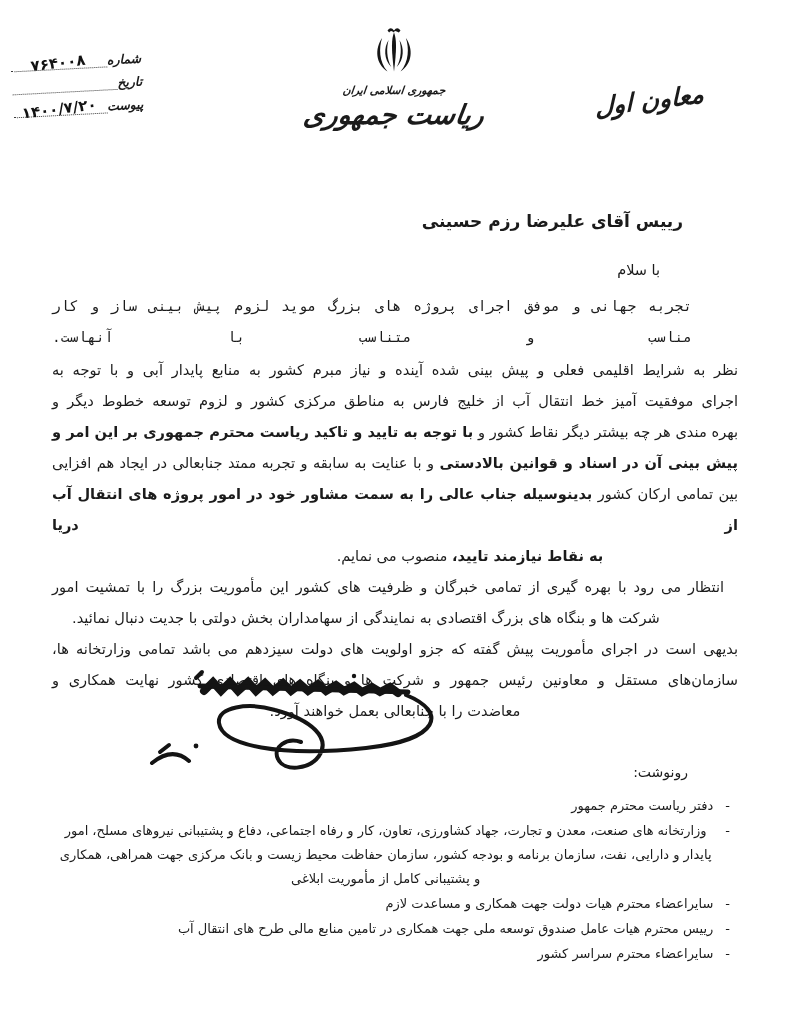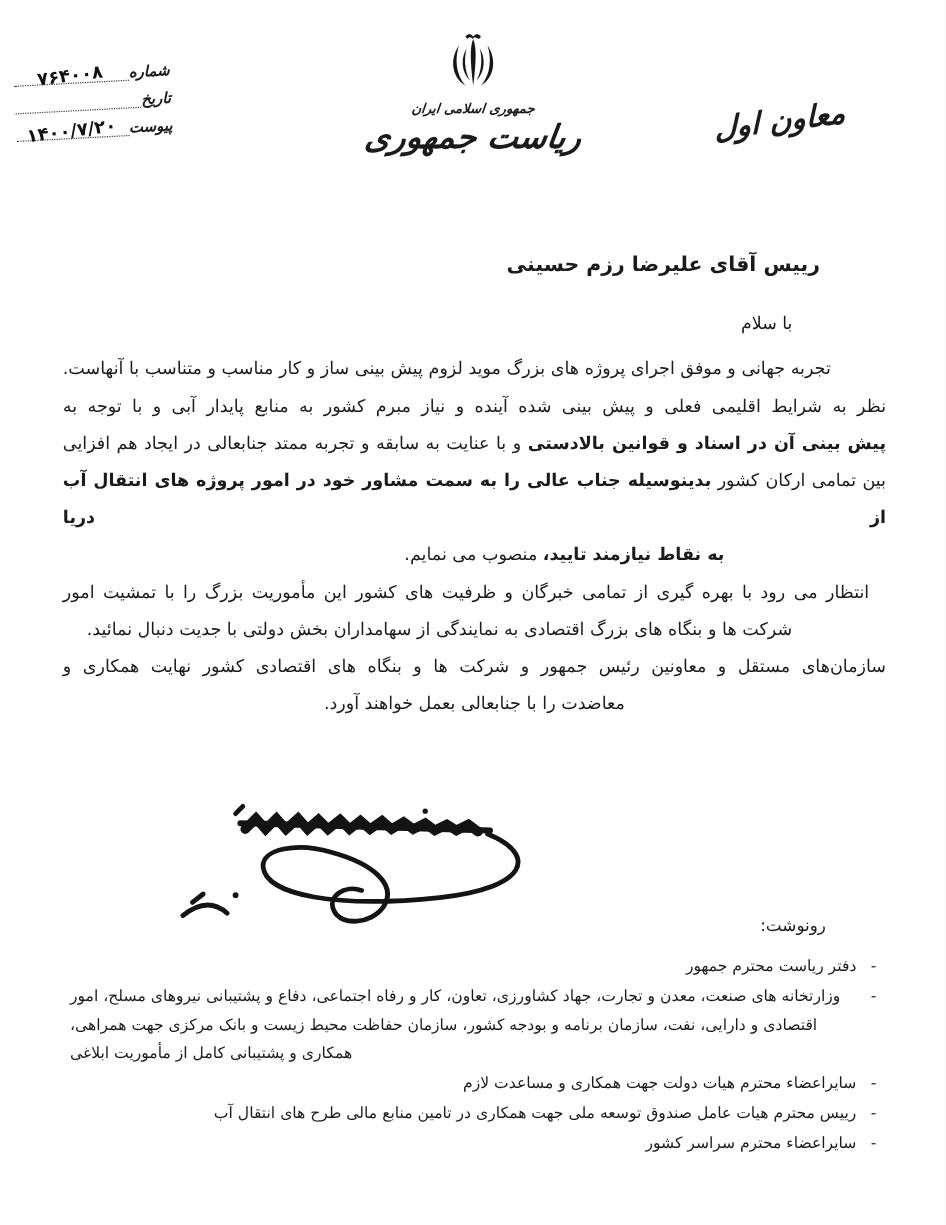--- a/index.html
+++ b/index.html
@@ -43,34 +43,34 @@
   .besmele{position:absolute;top:160px;left:0;right:0;text-align:center;font-weight:bold;font-size:14.5px;}
   .recipient{position:absolute;top:211px;right:105px;font-weight:bold;font-size:17px;}
   .salutation{position:absolute;top:262px;right:128px;font-size:14.5px;}
   .body{position:absolute;top:292px;right:50px;left:52px;}
   .line{
     font-size:14.6px;line-height:31px;
     text-align:justify;text-align-last:right;
     white-space:normal;
   }
   .line.j{text-align-last:justify;}
-  .line.first{padding-right:46px;}
+  .line.first{padding-right:46px;font-family:Liberation Mono, monospace;}
   .line.first-sm{padding-right:14px;}
   .line.c{text-align-last:center;}
   .line.c150{padding-left:150px;}
   .line.l{text-align-last:left;padding-left:20px;}
   .b{font-weight:bold;}
   
   .signature{position:absolute;top:658px;left:108px;}
   
   .cc-label{position:absolute;top:764px;right:100px;font-size:14px;}
   .cc-list{position:absolute;top:794px;right:58px;left:58px;font-size:13px;}
   .cc-item{display:flex;direction:rtl;gap:12px;line-height:24px;align-items:flex-start;margin-bottom:1px;}
   .cc-dash{flex:0 0 auto;padding-top:0;}
-  .cc-txt{flex:0 1 auto;text-align:left;}
+  .cc-txt{flex:0 1 auto;text-align:center;}
 </style>
 </head>
 <body>
 
 <div class="page">
 
   <div class="hdr-left">
     <div class="hdr-row">
       <span class="hdr-lbl">شماره</span>
       <span class="hdr-dots">
@@ -108,25 +108,28 @@
 
   <div class="vp">معاون اول</div>
 
 
   <div class="recipient">رییس آقای علیرضا رزم حسینی</div>
   <div class="salutation">با سلام</div>
 
   <div class="body">
     <div class="line j first"><span>تجربه جهانی و موفق اجرای پروژه های بزرگ موید لزوم پیش بینی ساز و کار مناسب و متناسب با آنهاست.</span></div>
     <div class="line j"><span>نظر به شرایط اقلیمی فعلی و پیش بینی شده آینده و نیاز مبرم کشور به منابع پایدار آبی و با توجه به</span></div>
+    <div class="line j"><span>اجرای موفقیت آمیز خط انتقال آب از خلیج فارس به مناطق مرکزی کشور و لزوم توسعه خطوط دیگر و</span></div>
+    <div class="line j"><span>بهره مندی هر چه بیشتر دیگر نقاط کشور و </span><span class="b">با توجه به تایید و تاکید ریاست محترم جمهوری بر این امر و</span></div>
     <div class="line j"><span class="b">پیش بینی آن در اسناد و قوانین بالادستی</span><span> و با عنایت به سابقه و تجربه ممتد جنابعالی در ایجاد هم افزایی</span></div>
     <div class="line j"><span>بین تمامی ارکان کشور </span><span class="b">بدینوسیله جناب عالی را به سمت مشاور خود در امور پروژه های انتقال آب از دریا</span></div>
     <div class="line c c150"><span class="b">به نقاط نیازمند تایید،</span><span> منصوب می نمایم.</span></div>
     <div class="line j first-sm"><span>انتظار می رود با بهره گیری از تمامی خبرگان و ظرفیت های کشور این مأموریت بزرگ را با تمشیت امور</span></div>
     <div class="line l"><span>شرکت ها و بنگاه های بزرگ اقتصادی به نمایندگی از سهامداران بخش دولتی با جدیت دنبال نمائید.</span></div>
+    <div class="line j"><span>بدیهی است در اجرای مأموریت پیش گفته که جزو اولویت های دولت سیزدهم می باشد تمامی وزارتخانه ها،</span></div>
     <div class="line j"><span>سازمان‌های مستقل و معاونین رئیس جمهور و شرکت ها و بنگاه های اقتصادی کشور نهایت همکاری و</span></div>
     <div class="line c"><span>معاضدت را با جنابعالی بعمل خواهند آورد.</span></div>
   </div>
 
   <svg class="signature" width="345" height="128" viewBox="0 0 345 128">
     <g fill="none" stroke="#141414" stroke-linecap="round">
       <path stroke-width="8" d="M96,33 L105,24 L113,33 L122,24 L130,33 L140,24 L148,33 L157,25 L165,33 L175,25 L183,33 L192,26 L200,33 L210,26 L218,33 L228,27 L236,33 L246,28 L254,34 L264,29 L272,34 L282,29 L290,35"></path>
       <path stroke-width="5" d="M92,28 L300,34"></path>
       <path stroke-width="4" d="M298,37 C340,54 332,82 258,90 C172,99 114,88 111,65 C109,49 140,44 167,52 C204,62 223,80 211,98 C201,112 176,114 170,101 C164,89 179,79 193,84"></path>
       <path stroke-width="4" d="M44,105 C60,92 72,95 81,103"></path>
@@ -138,21 +141,21 @@
   </svg>
 
   <div class="cc-label">رونوشت:</div>
   <div class="cc-list">
     <div class="cc-item">
       <span class="cc-dash">-</span>
       <span class="cc-txt">دفتر ریاست محترم جمهور</span>
     </div>
     <div class="cc-item">
       <span class="cc-dash">-</span>
-      <span class="cc-txt">وزارتخانه های صنعت، معدن و تجارت، جهاد کشاورزی، تعاون، کار و رفاه اجتماعی، دفاع و پشتیبانی نیروهای مسلح، امور اقتصادی و دارایی، نفت، سازمان برنامه و بودجه کشور، سازمان حفاظت محیط زیست و  بانک مرکزی جهت همراهی، همکاری و پشتیبانی کامل از مأموریت ابلاغی</span>
+      <span class="cc-txt">وزارتخانه های صنعت، معدن و تجارت، جهاد کشاورزی، تعاون، کار و رفاه اجتماعی، دفاع و پشتیبانی نیروهای مسلح، امور پایدار و دارایی، نفت، سازمان برنامه و بودجه کشور، سازمان حفاظت محیط زیست و  بانک مرکزی جهت همراهی، همکاری و پشتیبانی کامل از مأموریت ابلاغی</span>
     </div>
     <div class="cc-item">
       <span class="cc-dash">-</span>
       <span class="cc-txt">سایراعضاء محترم هیات دولت جهت همکاری و مساعدت لازم</span>
     </div>
     <div class="cc-item">
       <span class="cc-dash">-</span>
       <span class="cc-txt">رییس محترم هیات عامل صندوق توسعه ملی جهت همکاری در تامین منابع مالی طرح های انتقال آب</span>
     </div>
     <div class="cc-item">

